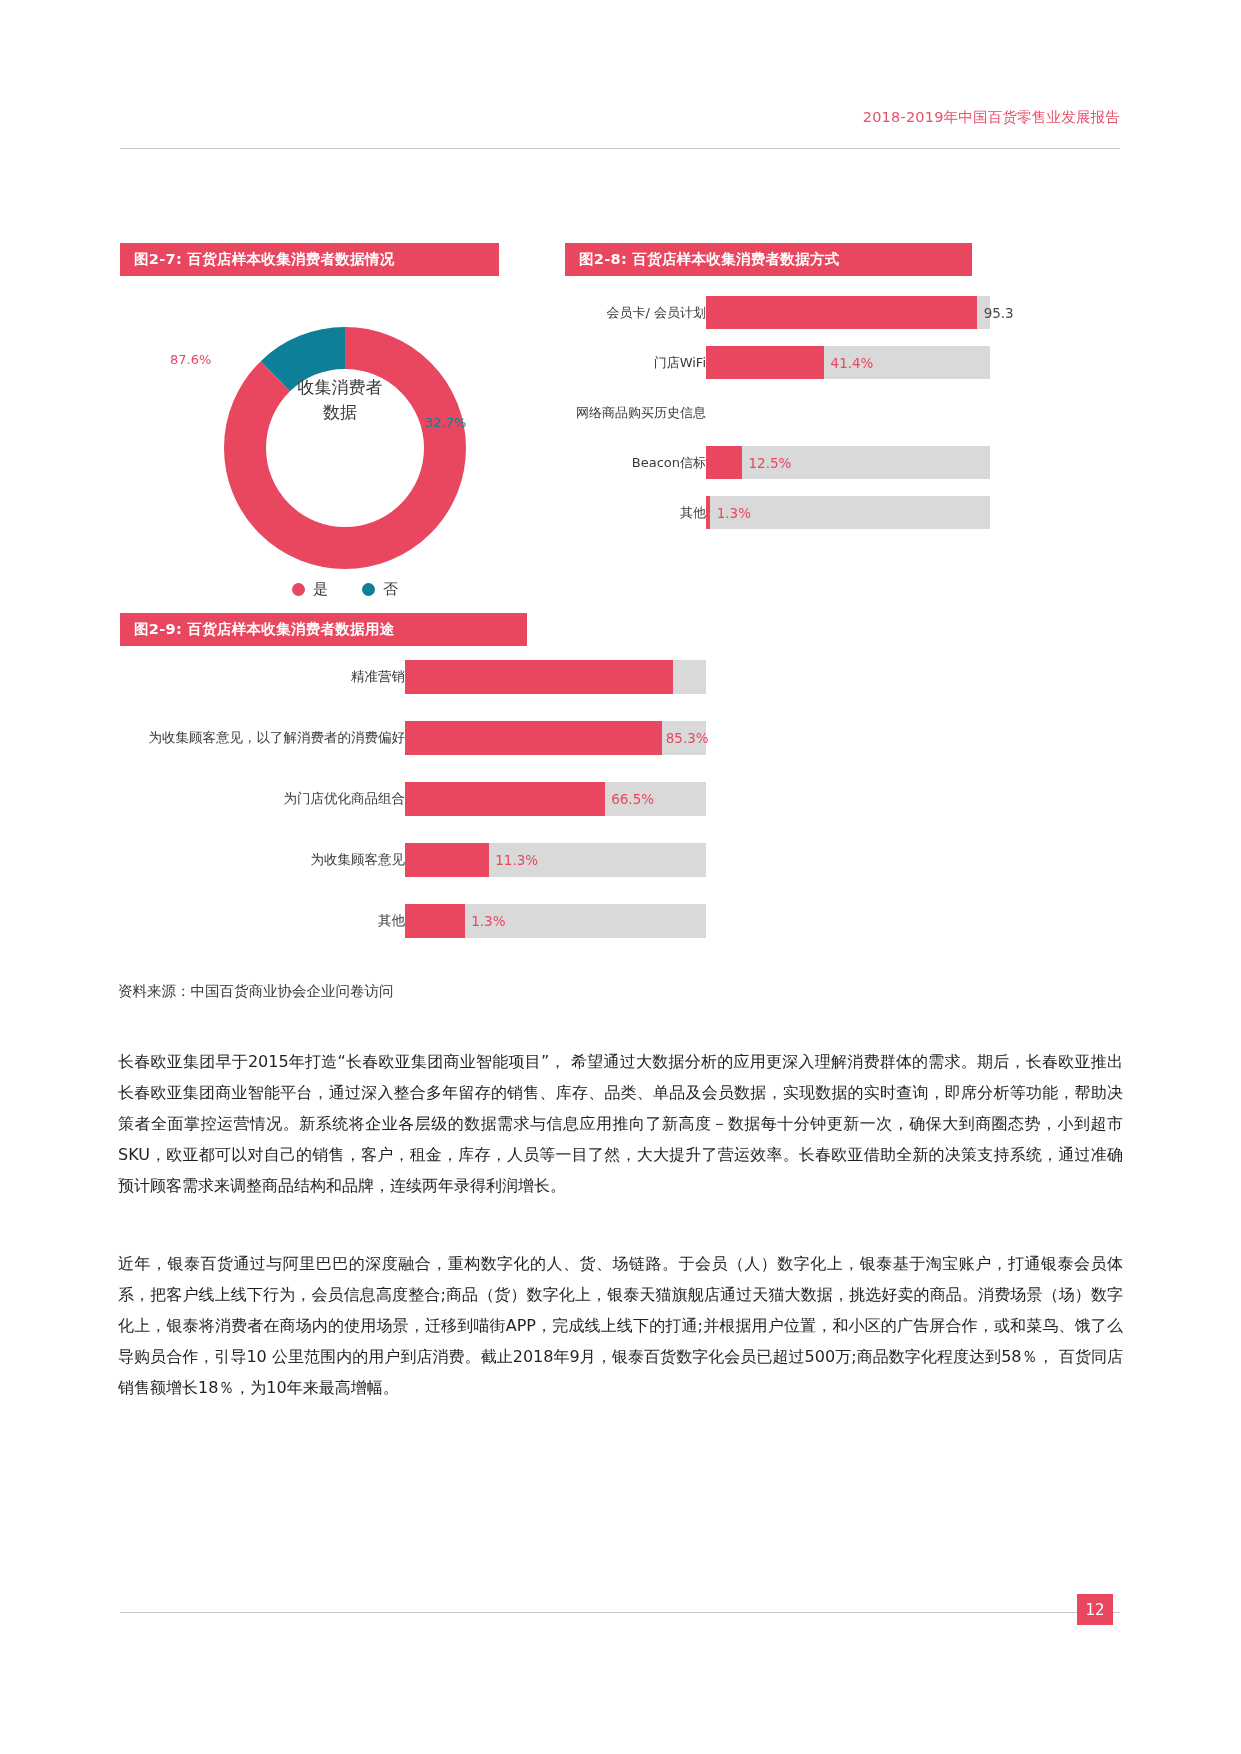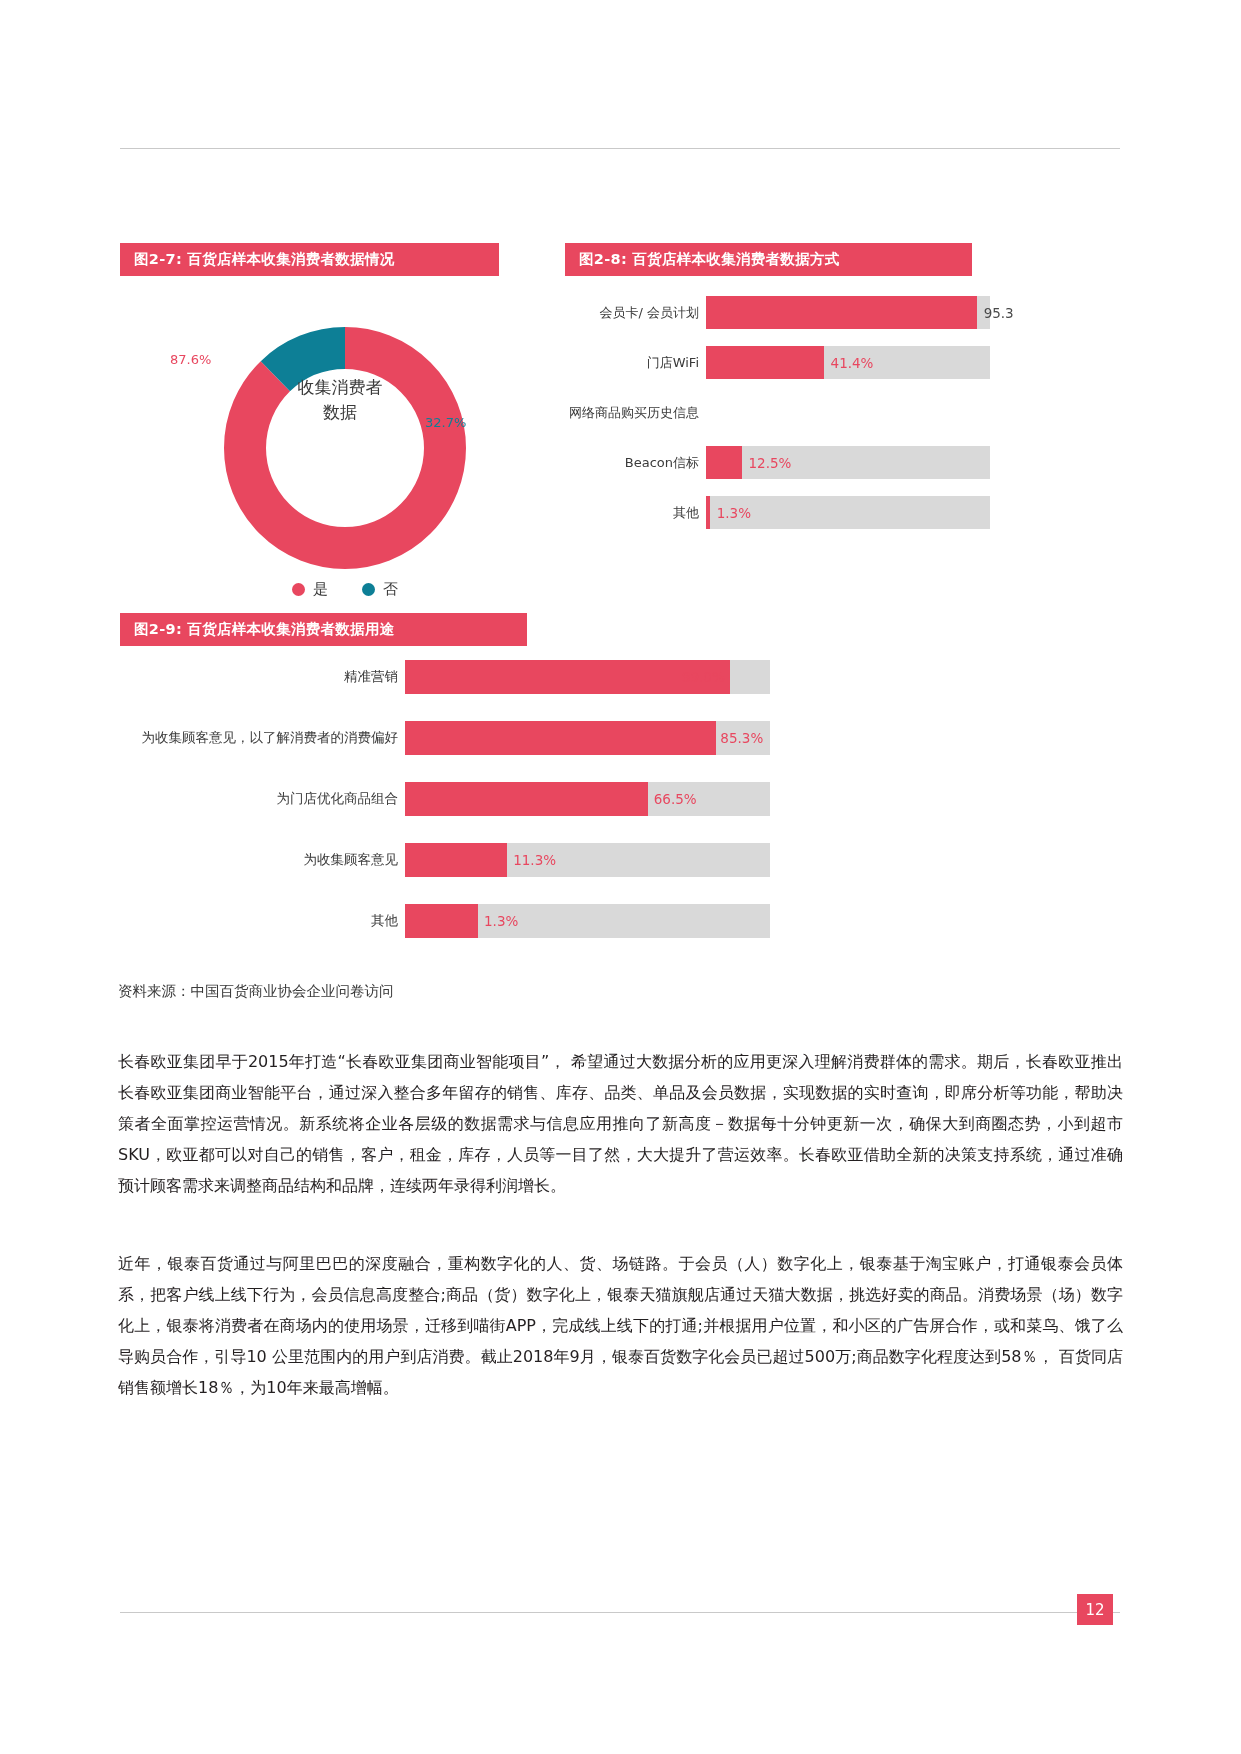--- a/index.html
+++ b/index.html
@@ -113,34 +113,34 @@
   #chart-28 { left: 530px; top: 296px; width: 460px; }
   #chart-29 { left: 110px; top: 660px; width: 660px; }
 
   .hrow {
     display: flex;
     align-items: center;
     width: 100%;
   }
   .hrow-label {
     text-align: right;
-    padding-right: 7px;
+    padding-right: 0;
     font-size: 13px;
     color: #3a3a3a;
     white-space: nowrap;
     font-family: "DejaVu Sans", sans-serif;
     box-sizing: border-box;
   }
   #chart-28 .hrow { height: 33px; margin-bottom: 17px; }
   #chart-28 .hrow-label { width: 176px; font-size: 13px; }
   #chart-28 .track { width: 284px; }
 
   #chart-29 .hrow { height: 34px; margin-bottom: 27px; }
   #chart-29 .hrow-label { width: 295px; font-size: 13.5px; }
-  #chart-29 .track { width: 365px; }
+  #chart-29 .track { width: 301px; }
 
   .track {
     position: relative;
     height: 100%;
     background: #d9d9d9;
   }
   .fill {
     position: absolute;
     left: 0; top: 0; bottom: 0;
     background: #e8475f;
@@ -202,20 +202,23 @@
     align-items: center;
     justify-content: center;
     font-family: "DejaVu Sans", sans-serif;
   }
 </style>
 </head>
 <body>
 
 <div class="page">
 
+  <div class="header">
+    <span class="header-title">2018-2019年中国百货零售业发展报告</span>
+  </div>
   <div class="header-rule"></div>
 
   <div class="title-bar" id="bar-27">
     <span>图2-7: 百货店样本收集消费者数据情况</span>
   </div>
 
   <div class="title-bar" id="bar-28">
     <span>图2-8: 百货店样本收集消费者数据方式</span>
   </div>
 

